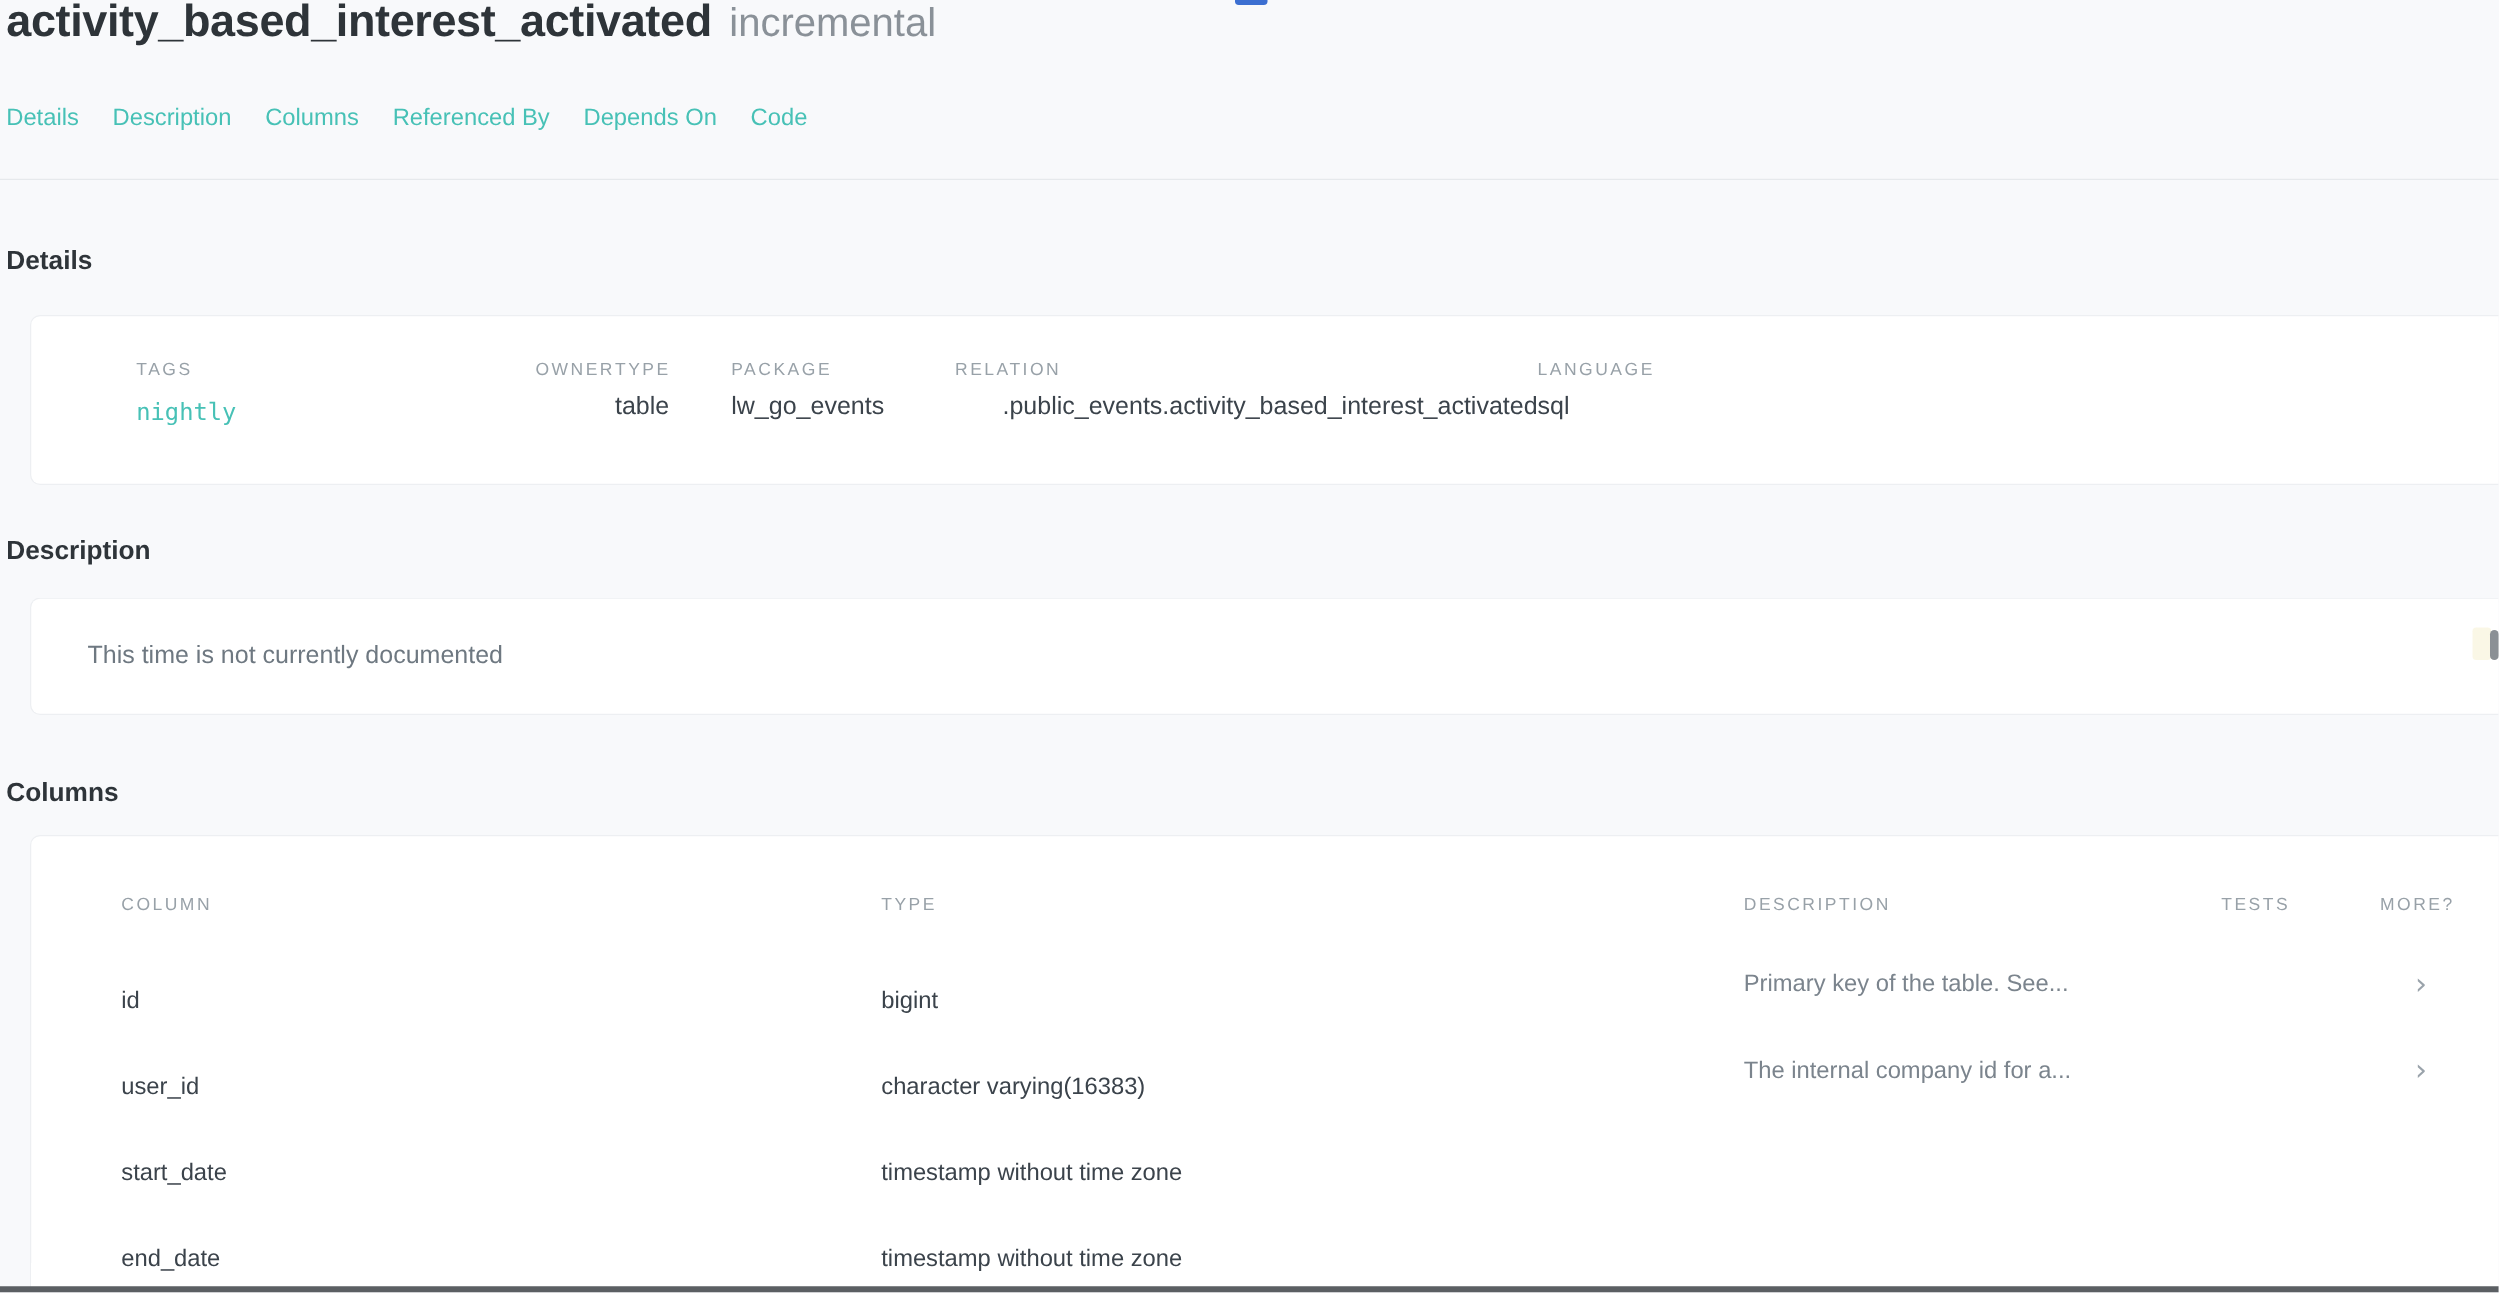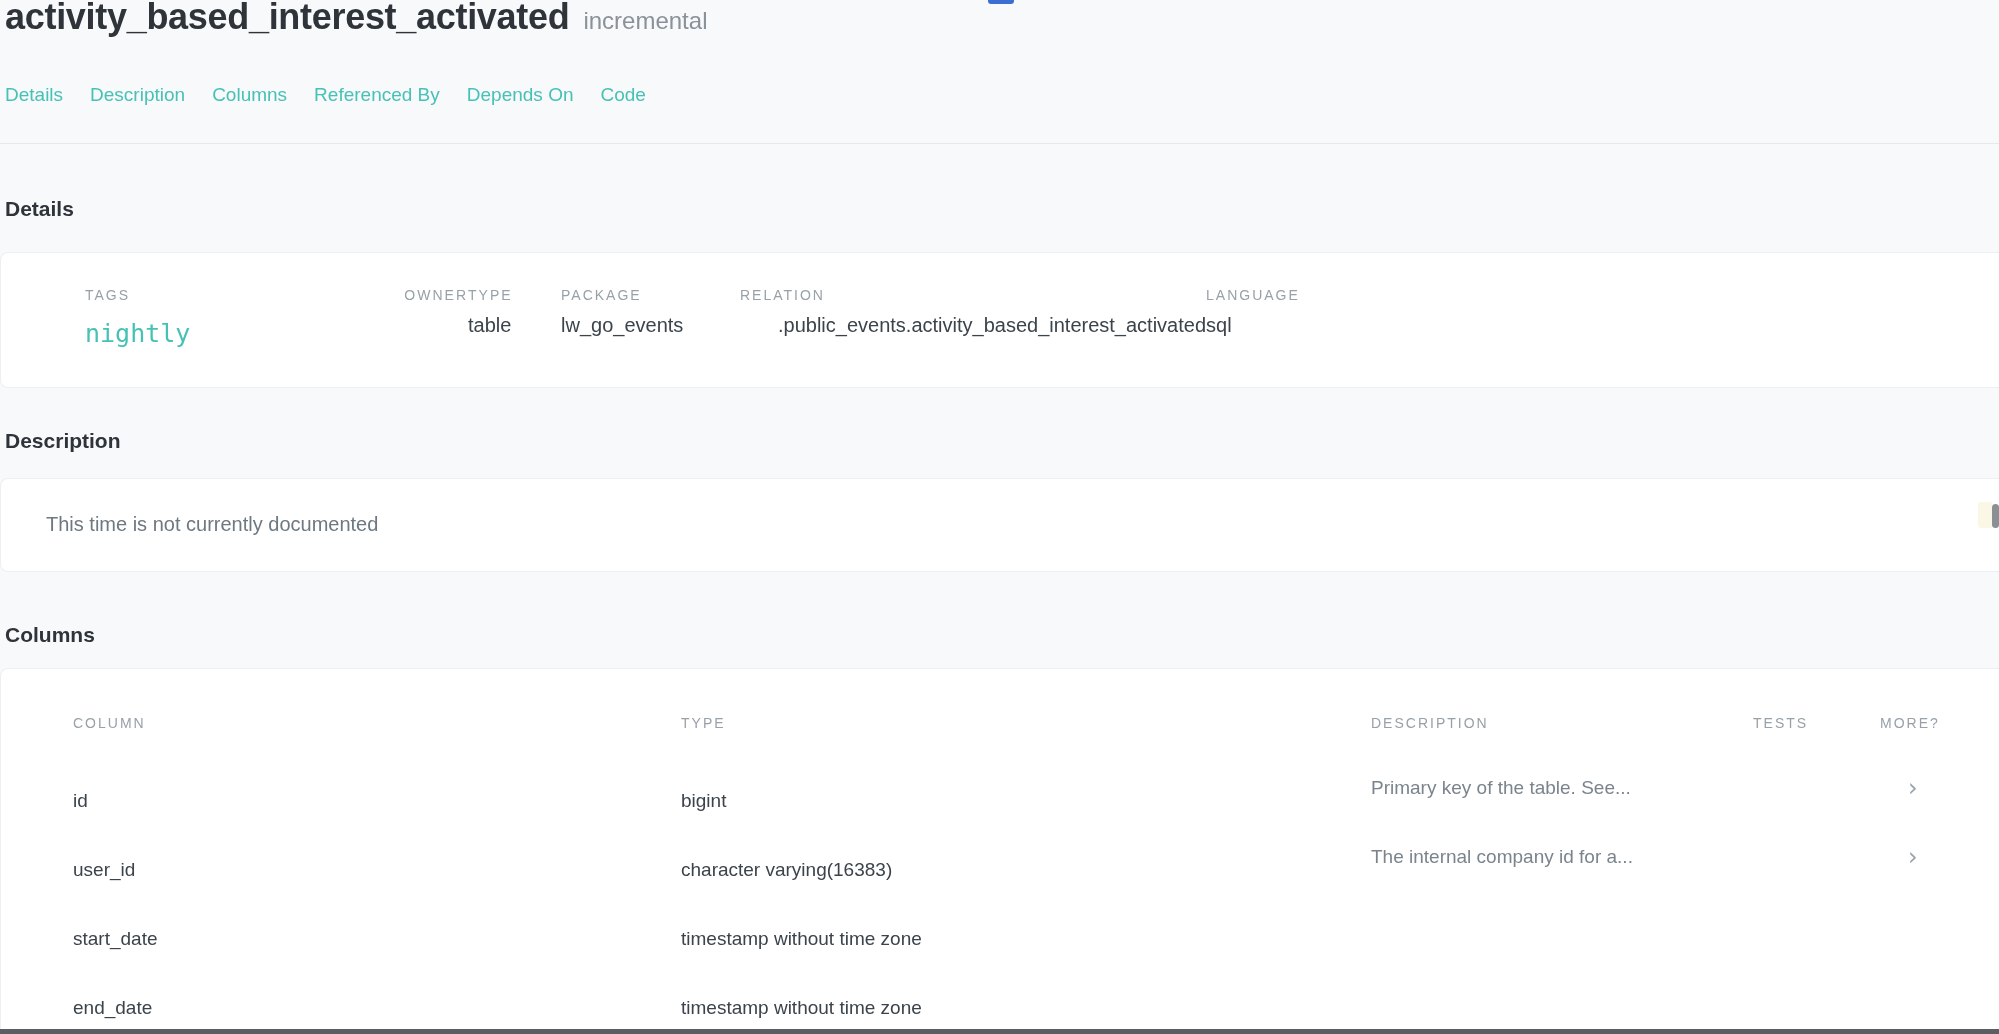--- a/index.html
+++ b/index.html
@@ -12,21 +12,21 @@
     overflow:hidden;
   }
 
   
   .title-row {
     position:absolute; left:5px; top:-4px;
     display:flex; align-items:baseline; gap:14px;
     white-space:nowrap;
   }
   .model-title { font-size:36px; font-weight:700; color:#2e3439; letter-spacing:-0.3px; }
-  .model-badge { font-size:24px; font-weight:400; color:#8a9198; }
+  .model-badge { font-size:32px; font-weight:400; color:#8a9198; }
 
   .top-fragment {
     position:absolute; left:988px; top:0; width:26px; height:4px;
     background:#3c6fd1; border-radius:0 0 3px 3px;
   }
 
   .nav-row {
     position:absolute; left:5px; top:84px;
     display:flex; gap:27px; font-size:19px;
   }
@@ -40,21 +40,21 @@
   
   .section-heading {
     position:absolute; left:5px;
     font-size:21px; font-weight:700; color:#2e3439; line-height:26px;
   }
   .heading-details     { top:196px; }
   .heading-description { top:428px; }
   .heading-columns     { top:622px; }
 
   .card {
-    position:absolute; left:0; right:0;
+    position:absolute; left:24px; right:0;
     background:#ffffff;
     border:1px solid #edeff2; border-right:none;
     border-radius:8px 0 0 8px;
   }
   .details-card     { top:252px; height:136px; }
   .description-card { top:478px; height:94px; }
   .columns-card     { top:668px; height:366px; border-radius:8px 0 0 0; }
 
   
   .fields { display:flex; padding:34px 0 0 84px; white-space:nowrap; }
@@ -65,21 +65,21 @@
   .field-package  { width:179px; }
   .field-language { width:178px; }
   .field-relation { }
   .field-label {
     font-size:14px; letter-spacing:2px; color:#98a1a8;
     text-transform:uppercase;
   }
   .field-value { margin-top:11px; font-size:20px; color:#3b434b; }
   .value-tag {
     font-family:"DejaVu Sans Mono", monospace;
-    font-size:25px; color:#47c1b6; cursor:pointer;margin-top:16px;
+    font-size:19px; color:#47c1b6; cursor:pointer;margin-top:16px;
   }
   .value-relation { padding-left:38px; }
 
   
   .description-body {
     padding:34px 0 0 45px;
     font-size:20px; color:#6e7881;
   }
 
   

